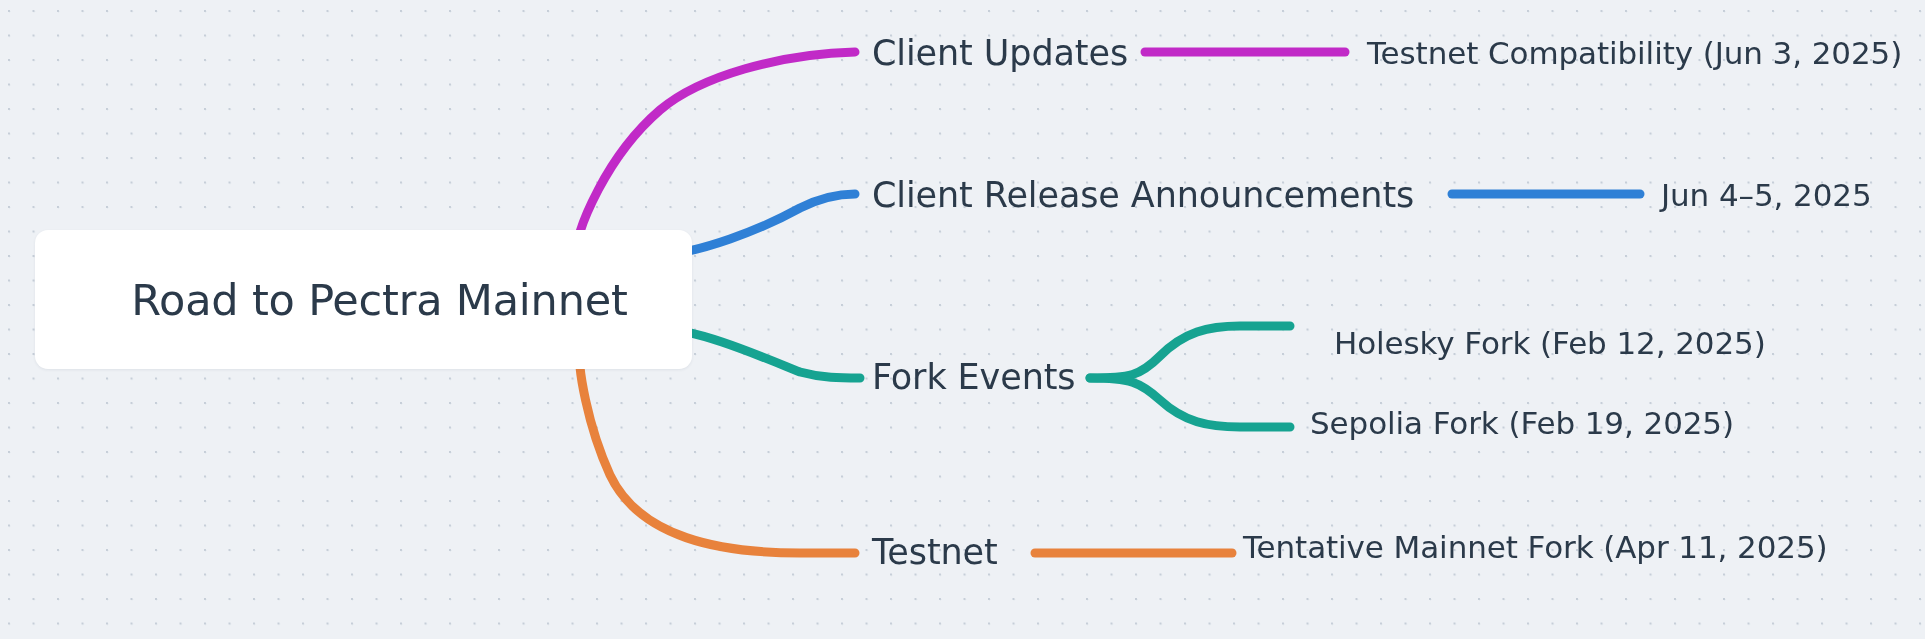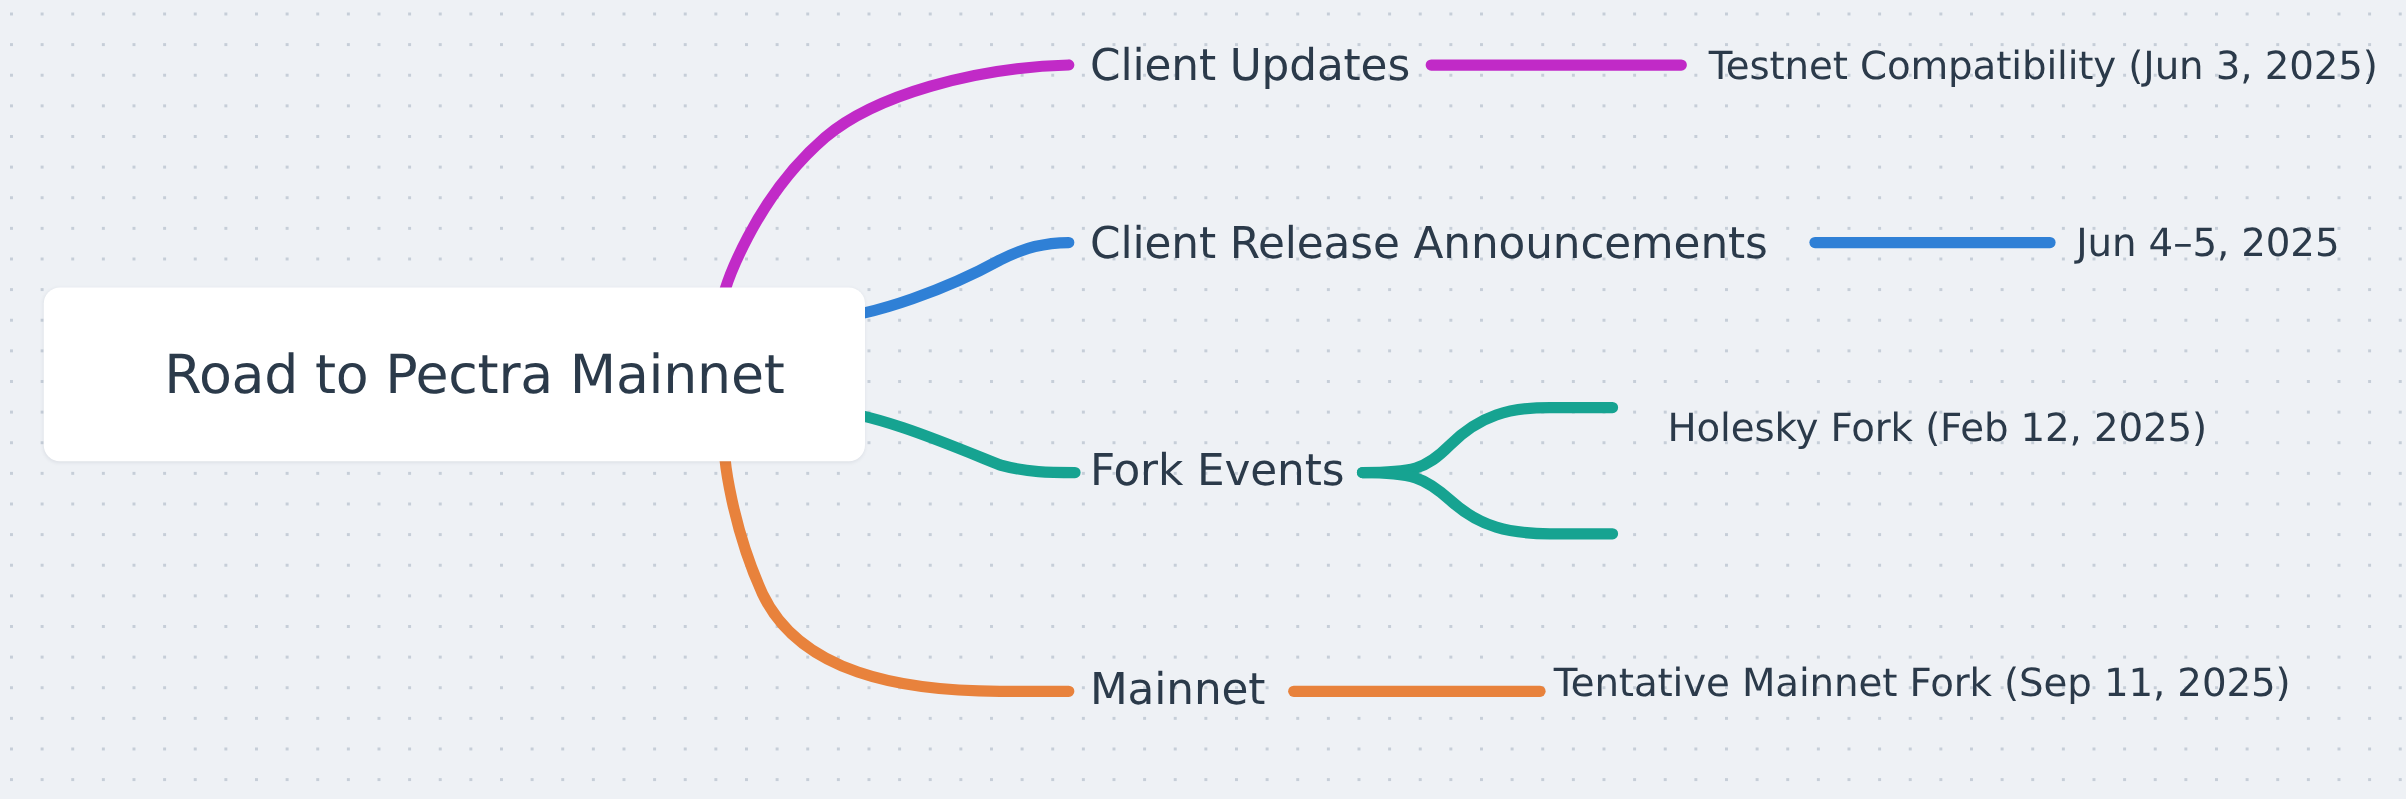--- a/index.html
+++ b/index.html
@@ -109,24 +109,25 @@
   <div class="root-node">
     <span class="root-label">Road to Pectra Mainnet</span>
   </div>
 
   <div class="node-label" id="lbl-client-release">Client Release Announcements</div>
 
   <div class="node-label" id="lbl-client-updates">Client Updates</div>
 
   <div class="node-label" id="lbl-fork-events">Fork Events</div>
 
-  <div class="node-label" id="lbl-mainnet">Mainnet</div>
+  <div class="node-label" id="lbl-mainnet">Testnet</div>
 
   <div class="leaf-label" id="leaf-testnet-compat">Testnet Compatibility (Jun 3, 2025)</div>
 
   <div class="leaf-label" id="leaf-feb45">Jun 4–5, 2025</div>
 
   <div class="leaf-label" id="leaf-holesky">Holesky Fork (Feb 12, 2025)</div>
 
+  <div class="leaf-label" id="leaf-sepolia">Sepolia Fork (Feb 19, 2025)</div>
 
-  <div class="leaf-label" id="leaf-tentative">Tentative Mainnet Fork (Sep 11, 2025)</div>
+  <div class="leaf-label" id="leaf-tentative">Tentative Mainnet Fork (Apr 11, 2025)</div>
 
 </div>
 
 </body></html>

